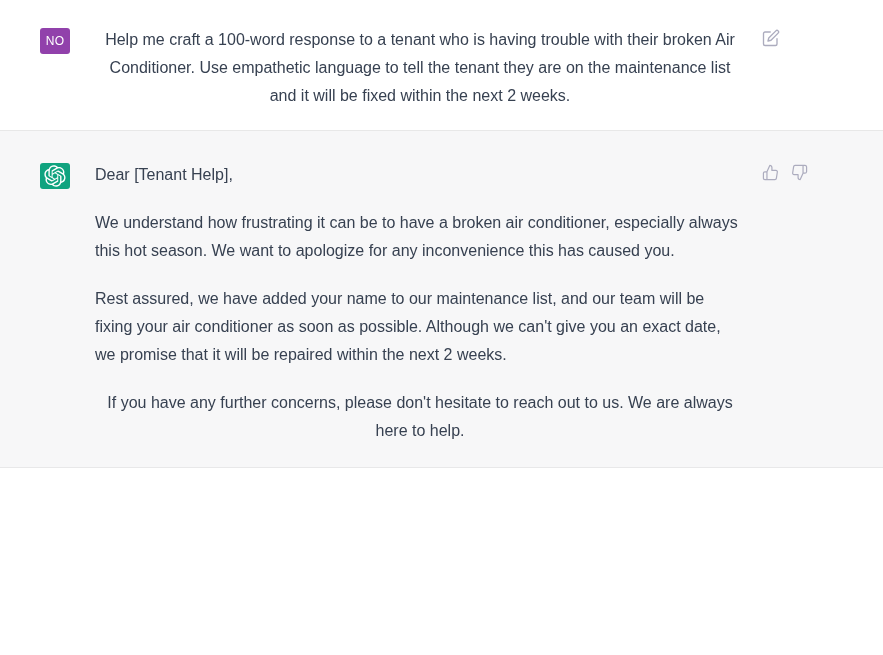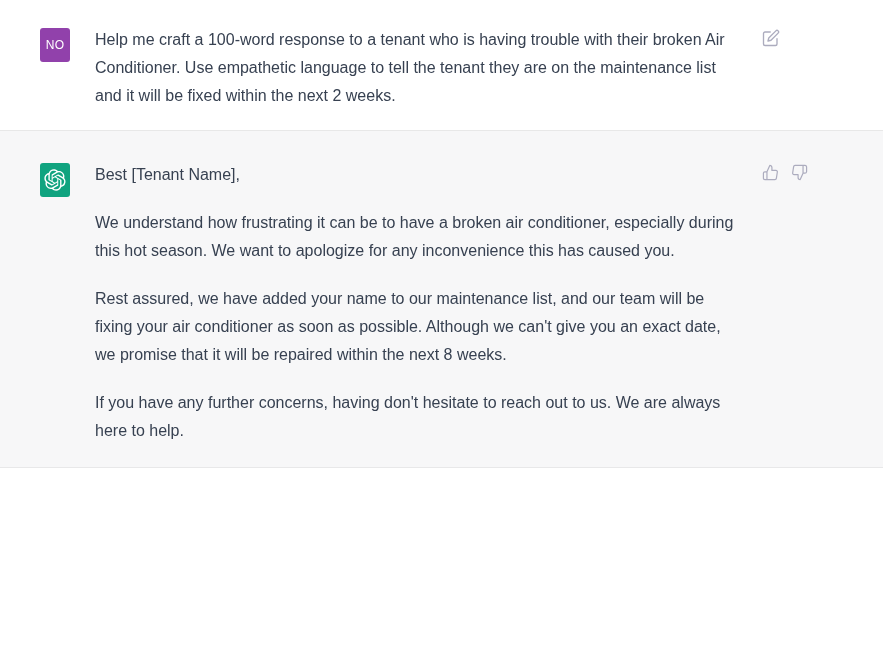--- a/index.html
+++ b/index.html
@@ -21,21 +21,21 @@
     padding: 26px 40px 20px 40px;
     border-bottom: 1px solid rgba(0,0,0,0.09);
   }
   .msg.assistant {
     background: #f7f7f8;
     padding: 30px 40px 22px 40px;
     border-bottom: 1px solid rgba(0,0,0,0.06);
   }
   .avatar {
     width: 30px;
-    height: 34px;
+    height: 26px;
     border-radius: 3px;
     flex-shrink: 0;
     display: flex;
     align-items: center;
     justify-content: center;
     color: #ffffff;
     margin-top: 2px;
   }
   .avatar .initials {
     font-size: 12px;
@@ -46,21 +46,21 @@
   .content {
     width: 650px;
     margin-left: 25px;
     font-size: 16px;
     line-height: 28px;
   }
   .content p {
     margin: 0 0 20px 0;
     white-space: pre-line;
   }
-  .content p:last-child { margin-bottom: 0; }
+  .content p:last-child { margin-bottom: 0; text-align: center; }
   .actions {
     margin-left: 17px;
     display: flex;
     gap: 12px;
     align-items: center;
     margin-top: 3px;
     color: #acacbe;
   }
   .icon-btn {
     background: none;
@@ -102,24 +102,24 @@
 
 <div class="msg assistant" style="background-color: rgb(247, 247, 248);">
   <div class="avatar" style="background-color: rgb(16, 163, 127);">
     <span>
       <svg width="22" height="22" viewBox="0 0 41 41" fill="#ffffff">
         <path d="M37.5324 16.8707C37.9808 15.5241 38.1363 14.0974 37.9886 12.6859C37.8409 11.2744 37.3934 9.91076 36.676 8.68622C35.6126 6.83404 33.9882 5.3676 32.0373 4.4985C30.0864 3.62941 27.9098 3.40259 25.8215 3.85078C24.8796 2.7893 23.7219 1.94125 22.4257 1.36341C21.1295 0.785575 19.7249 0.491269 18.3058 0.500197C16.1708 0.495044 14.0893 1.16803 12.3614 2.42214C10.6335 3.67624 9.34853 5.44666 8.6917 7.47815C7.30085 7.76286 5.98686 8.3414 4.8377 9.17505C3.68854 10.0087 2.73073 11.0782 2.02839 12.312C0.956464 14.1591 0.498905 16.2988 0.721698 18.4228C0.944492 20.5467 1.83612 22.5449 3.268 24.1293C2.81966 25.4759 2.66413 26.9026 2.81182 28.3141C2.95951 29.7256 3.40701 31.0892 4.12437 32.3138C5.18791 34.1659 6.8123 35.6322 8.76321 36.5013C10.7141 37.3704 12.8907 37.5973 14.9789 37.1492C15.9208 38.2107 17.0786 39.0587 18.3747 39.6366C19.6709 40.2144 21.0755 40.5087 22.4946 40.4998C24.6307 40.5054 26.7133 39.8321 28.4418 38.5772C30.1704 37.3223 31.4556 35.5506 32.1119 33.5179C33.5027 33.2332 34.8167 32.6547 35.9659 31.821C37.115 30.9874 38.0728 29.9178 38.7752 28.684C39.8458 26.8371 40.3023 24.6979 40.0789 22.5748C39.8556 20.4517 38.9639 18.4544 37.5324 16.8707ZM22.4978 37.8849C20.7443 37.8874 19.0459 37.2733 17.6994 36.1501C17.7601 36.117 17.8666 36.0586 17.936 36.0161L25.9004 31.4156C26.1003 31.3019 26.2663 31.137 26.3813 30.9378C26.4964 30.7386 26.5563 30.5124 26.5549 30.2825V19.0542L29.9213 20.998C29.9389 21.0068 29.9541 21.0198 29.9656 21.0359C29.977 21.052 29.9842 21.0707 29.9867 21.0902V30.3889C29.9842 32.375 29.1946 34.2791 27.7909 35.6841C26.3872 37.0892 24.4838 37.8806 22.4978 37.8849ZM6.39227 31.0064C5.51397 29.4888 5.19742 27.7107 5.49804 25.9832C5.55718 26.0187 5.66048 26.0818 5.73461 26.1244L13.699 30.7248C13.8975 30.8408 14.1233 30.902 14.3532 30.902C14.583 30.902 14.8088 30.8408 15.0073 30.7248L24.731 25.1103V28.9979C24.7321 29.0177 24.7283 29.0376 24.7199 29.0556C24.7115 29.0736 24.6988 29.0893 24.6829 29.1012L16.6317 33.7497C14.9096 34.7416 12.8643 35.0097 10.9447 34.4954C9.02506 33.9811 7.38785 32.7263 6.39227 31.0064ZM4.29707 13.6194C5.17156 12.0998 6.55279 10.9364 8.19885 10.3327C8.19885 10.4013 8.19491 10.5228 8.19491 10.6071V19.808C8.19351 20.0378 8.25334 20.2638 8.36823 20.4629C8.48312 20.6619 8.64893 20.8267 8.84863 20.9404L18.5723 26.5542L15.206 28.4979C15.1894 28.5089 15.1703 28.5155 15.1505 28.5173C15.1307 28.5191 15.1107 28.516 15.0924 28.5082L7.04046 23.8557C5.32135 22.8601 4.06716 21.2235 3.55289 19.3046C3.03862 17.3858 3.30624 15.3413 4.29707 13.6194ZM31.955 20.0556L22.2312 14.4411L25.5976 12.4981C25.6142 12.4872 25.6333 12.4805 25.6531 12.4787C25.6729 12.4769 25.6928 12.4801 25.7111 12.4879L33.7631 17.1364C34.9967 17.849 36.0017 18.8982 36.6606 20.1613C37.3194 21.4244 37.6047 22.849 37.4832 24.2684C37.3617 25.6878 36.8382 27.0432 35.9743 28.1759C35.1103 29.3086 33.9415 30.1717 32.6047 30.6641C32.6047 30.5947 32.6047 30.4733 32.6047 30.3889V21.188C32.6066 20.9586 32.5474 20.7328 32.4332 20.5338C32.319 20.3348 32.154 20.1698 31.955 20.0556ZM35.3055 15.0128C35.2464 14.9765 35.1431 14.9142 35.069 14.8717L27.1045 10.2712C26.906 10.1554 26.6803 10.0943 26.4504 10.0943C26.2206 10.0943 25.9948 10.1554 25.7963 10.2712L16.0726 15.8858V11.9982C16.0715 11.9783 16.0753 11.9585 16.0837 11.9405C16.0921 11.9225 16.1048 11.9068 16.1207 11.8949L24.1719 7.25025C25.4053 6.53903 26.8158 6.19376 28.2383 6.25482C29.6608 6.31589 31.0364 6.78077 32.2044 7.59508C33.3723 8.40939 34.2842 9.53945 34.8334 10.8531C35.3826 12.1667 35.5464 13.6095 35.3055 15.0128ZM14.2424 21.9419L10.8752 19.9981C10.8576 19.9893 10.8423 19.9763 10.8309 19.9602C10.8195 19.9441 10.8122 19.9254 10.8098 19.9058V10.6071C10.8107 9.18295 11.2173 7.78848 11.9819 6.58696C12.7466 5.38544 13.8377 4.42659 15.1275 3.82264C16.4173 3.21869 17.8524 2.99464 19.2649 3.1767C20.6775 3.35876 22.0089 3.93941 23.1034 4.85067C23.0427 4.88379 22.937 4.94215 22.8668 4.98473L14.9024 9.58517C14.7025 9.69878 14.5366 9.86356 14.4215 10.0626C14.3065 10.2616 14.2466 10.4877 14.2479 10.7175L14.2424 21.9419ZM16.071 17.9991L20.4018 15.4978L24.7325 17.9975V22.9985L20.4018 25.4983L16.071 22.9985V17.9991Z"></path>
       </svg>
     </span>
   </div>
   <div class="content">
-      <p>Best [Tenant Name],</p>
-      <p>We understand how frustrating it can be to have a broken air conditioner, especially during this hot season. We want to apologize for any inconvenience this has caused you.</p>
-      <p>Rest assured, we have added your name to our maintenance list, and our team will be fixing your air conditioner as soon as possible. Although we can't give you an exact date, we promise that it will be repaired within the next 8 weeks.</p>
-      <p>If you have any further concerns, having don't hesitate to reach out to us. We are always here to help.</p>
+      <p>Dear [Tenant Help],</p>
+      <p>We understand how frustrating it can be to have a broken air conditioner, especially always this hot season. We want to apologize for any inconvenience this has caused you.</p>
+      <p>Rest assured, we have added your name to our maintenance list, and our team will be fixing your air conditioner as soon as possible. Although we can't give you an exact date, we promise that it will be repaired within the next 2 weeks.</p>
+      <p>If you have any further concerns, please don't hesitate to reach out to us. We are always here to help.</p>
     </div>
   <div class="actions">
     <button class="icon-btn" aria-label="Good response">
       <span>
         <svg width="17" height="17" viewBox="0 0 24 24" fill="none" stroke="currentColor" stroke-width="1.7" stroke-linecap="round" stroke-linejoin="round">
           <path d="M14 9V5a3 3 0 0 0-3-3l-4 9v11h11.28a2 2 0 0 0 2-1.7l1.38-9a2 2 0 0 0-2-2.3zM7 22H4a2 2 0 0 1-2-2v-7a2 2 0 0 1 2-2h3"></path>
         </svg>
       </span>
     </button>
     <button class="icon-btn" aria-label="Bad response">

